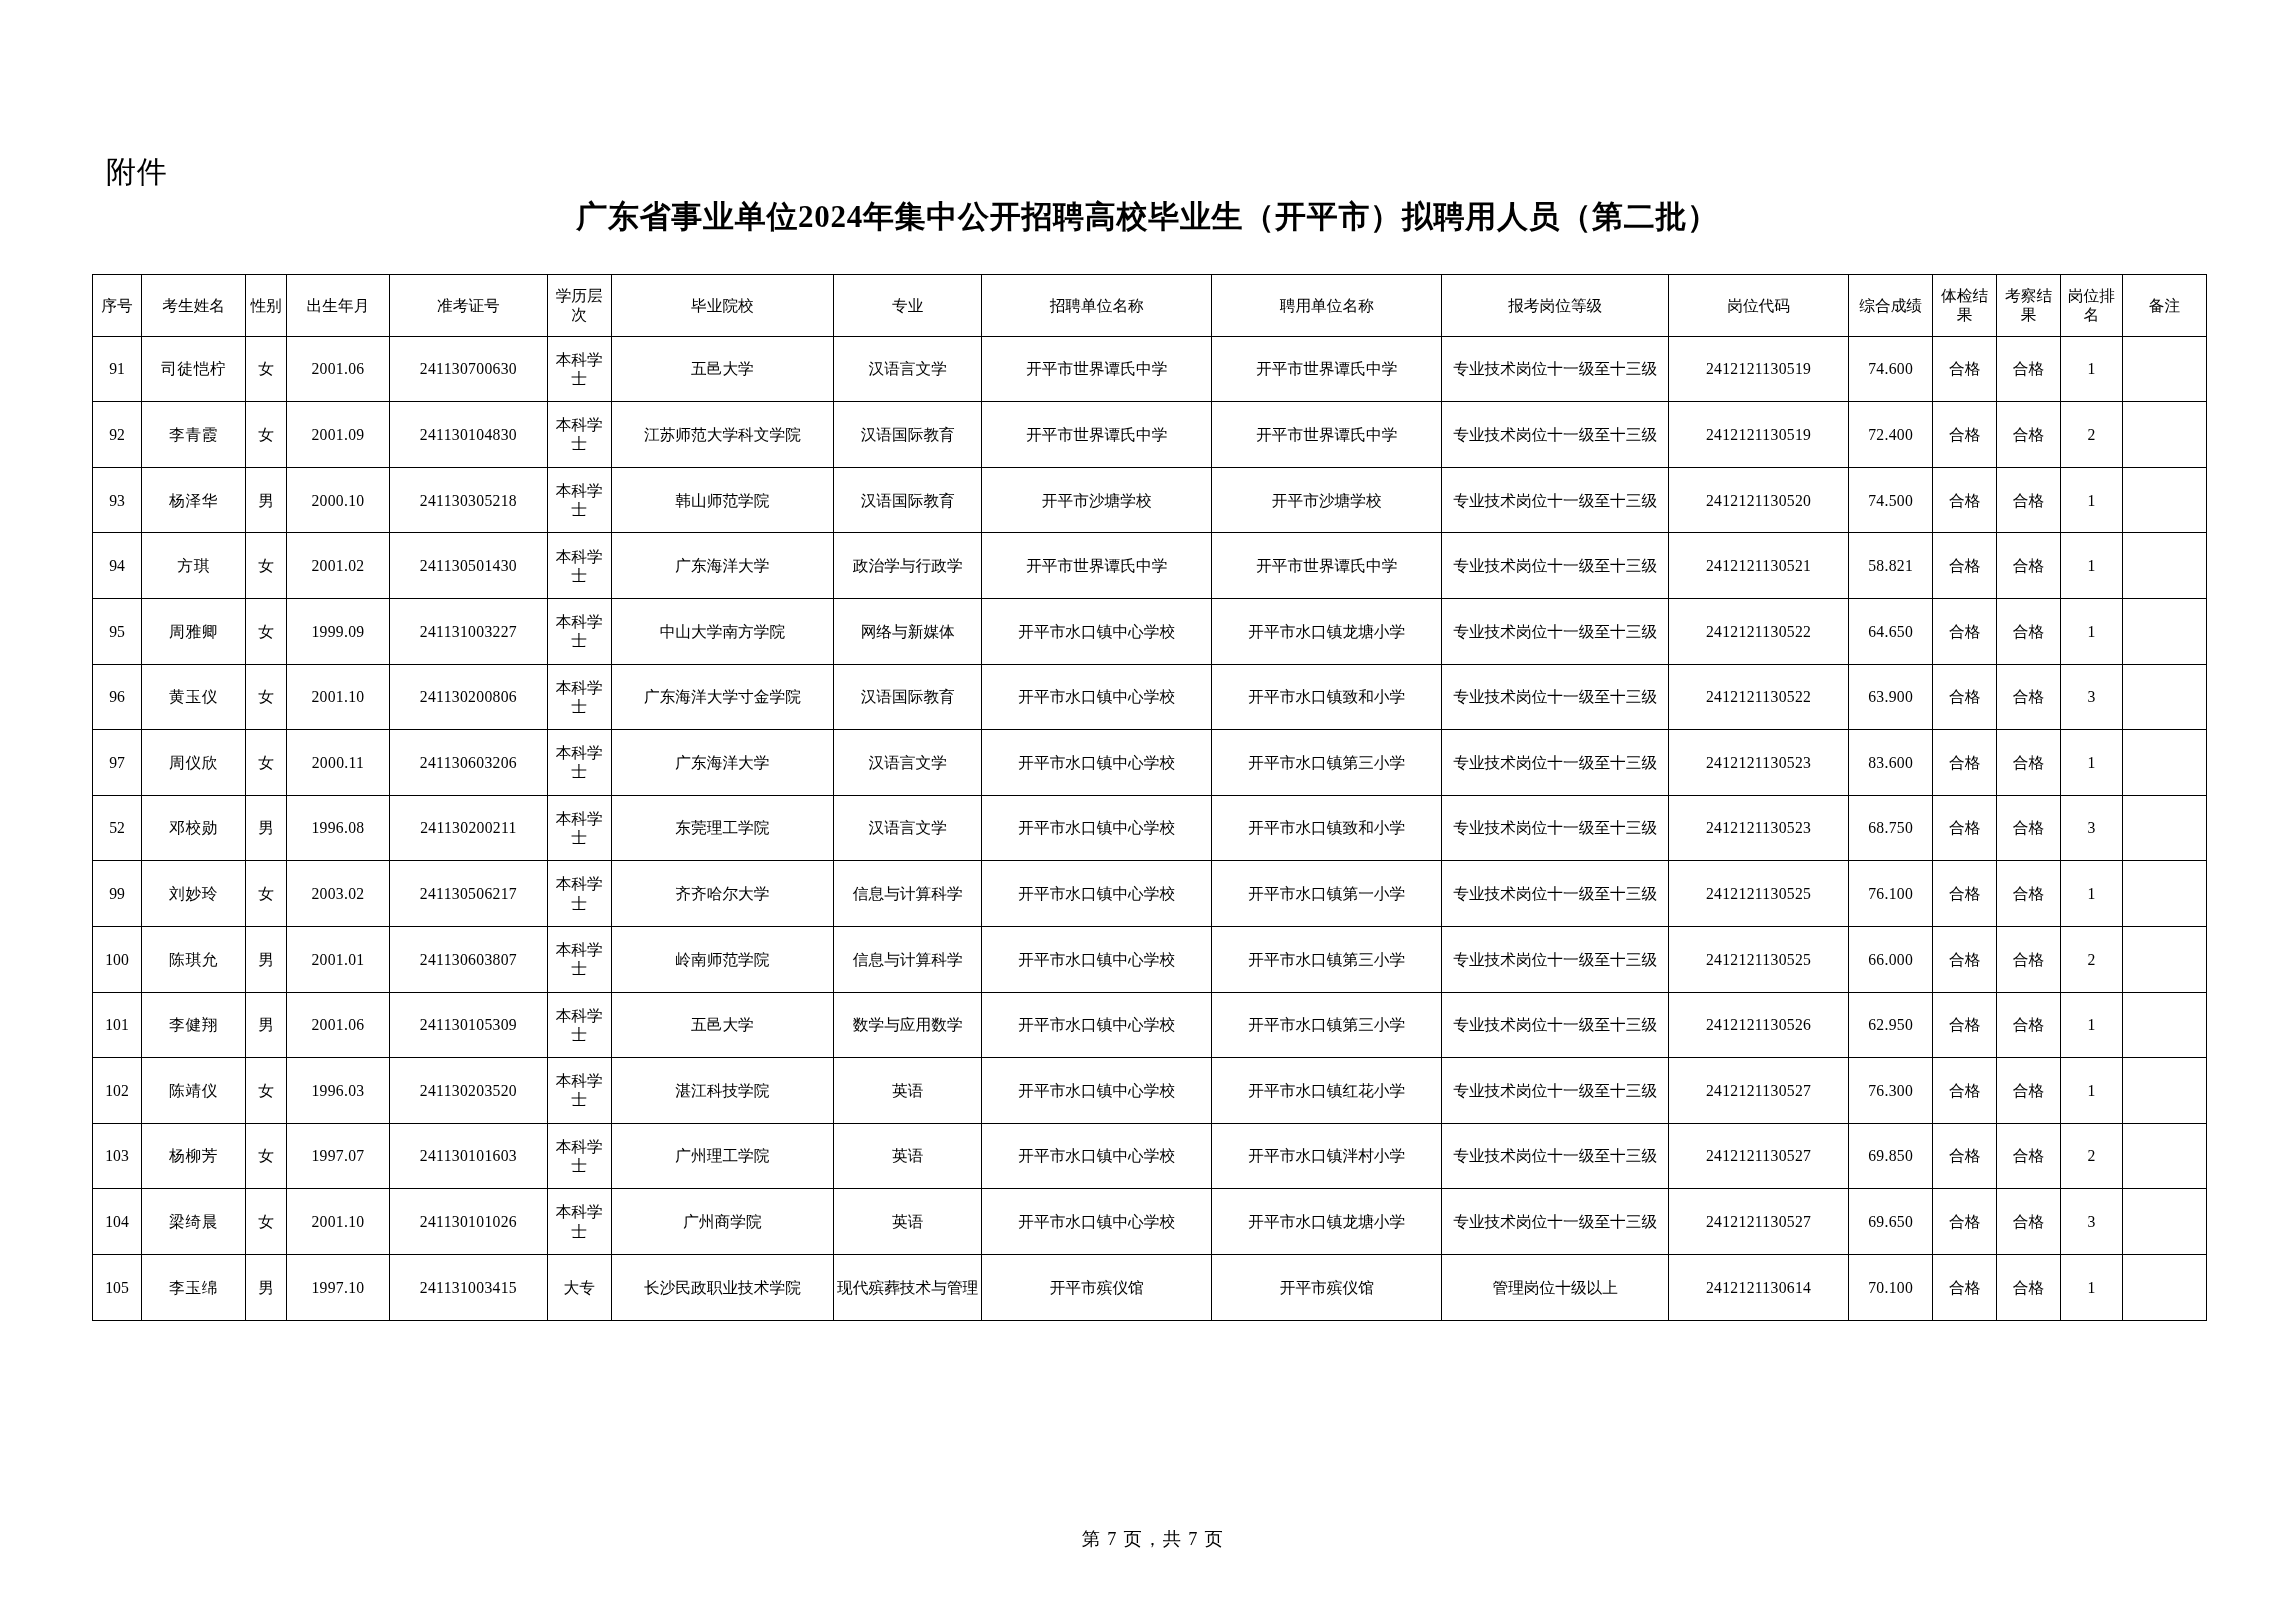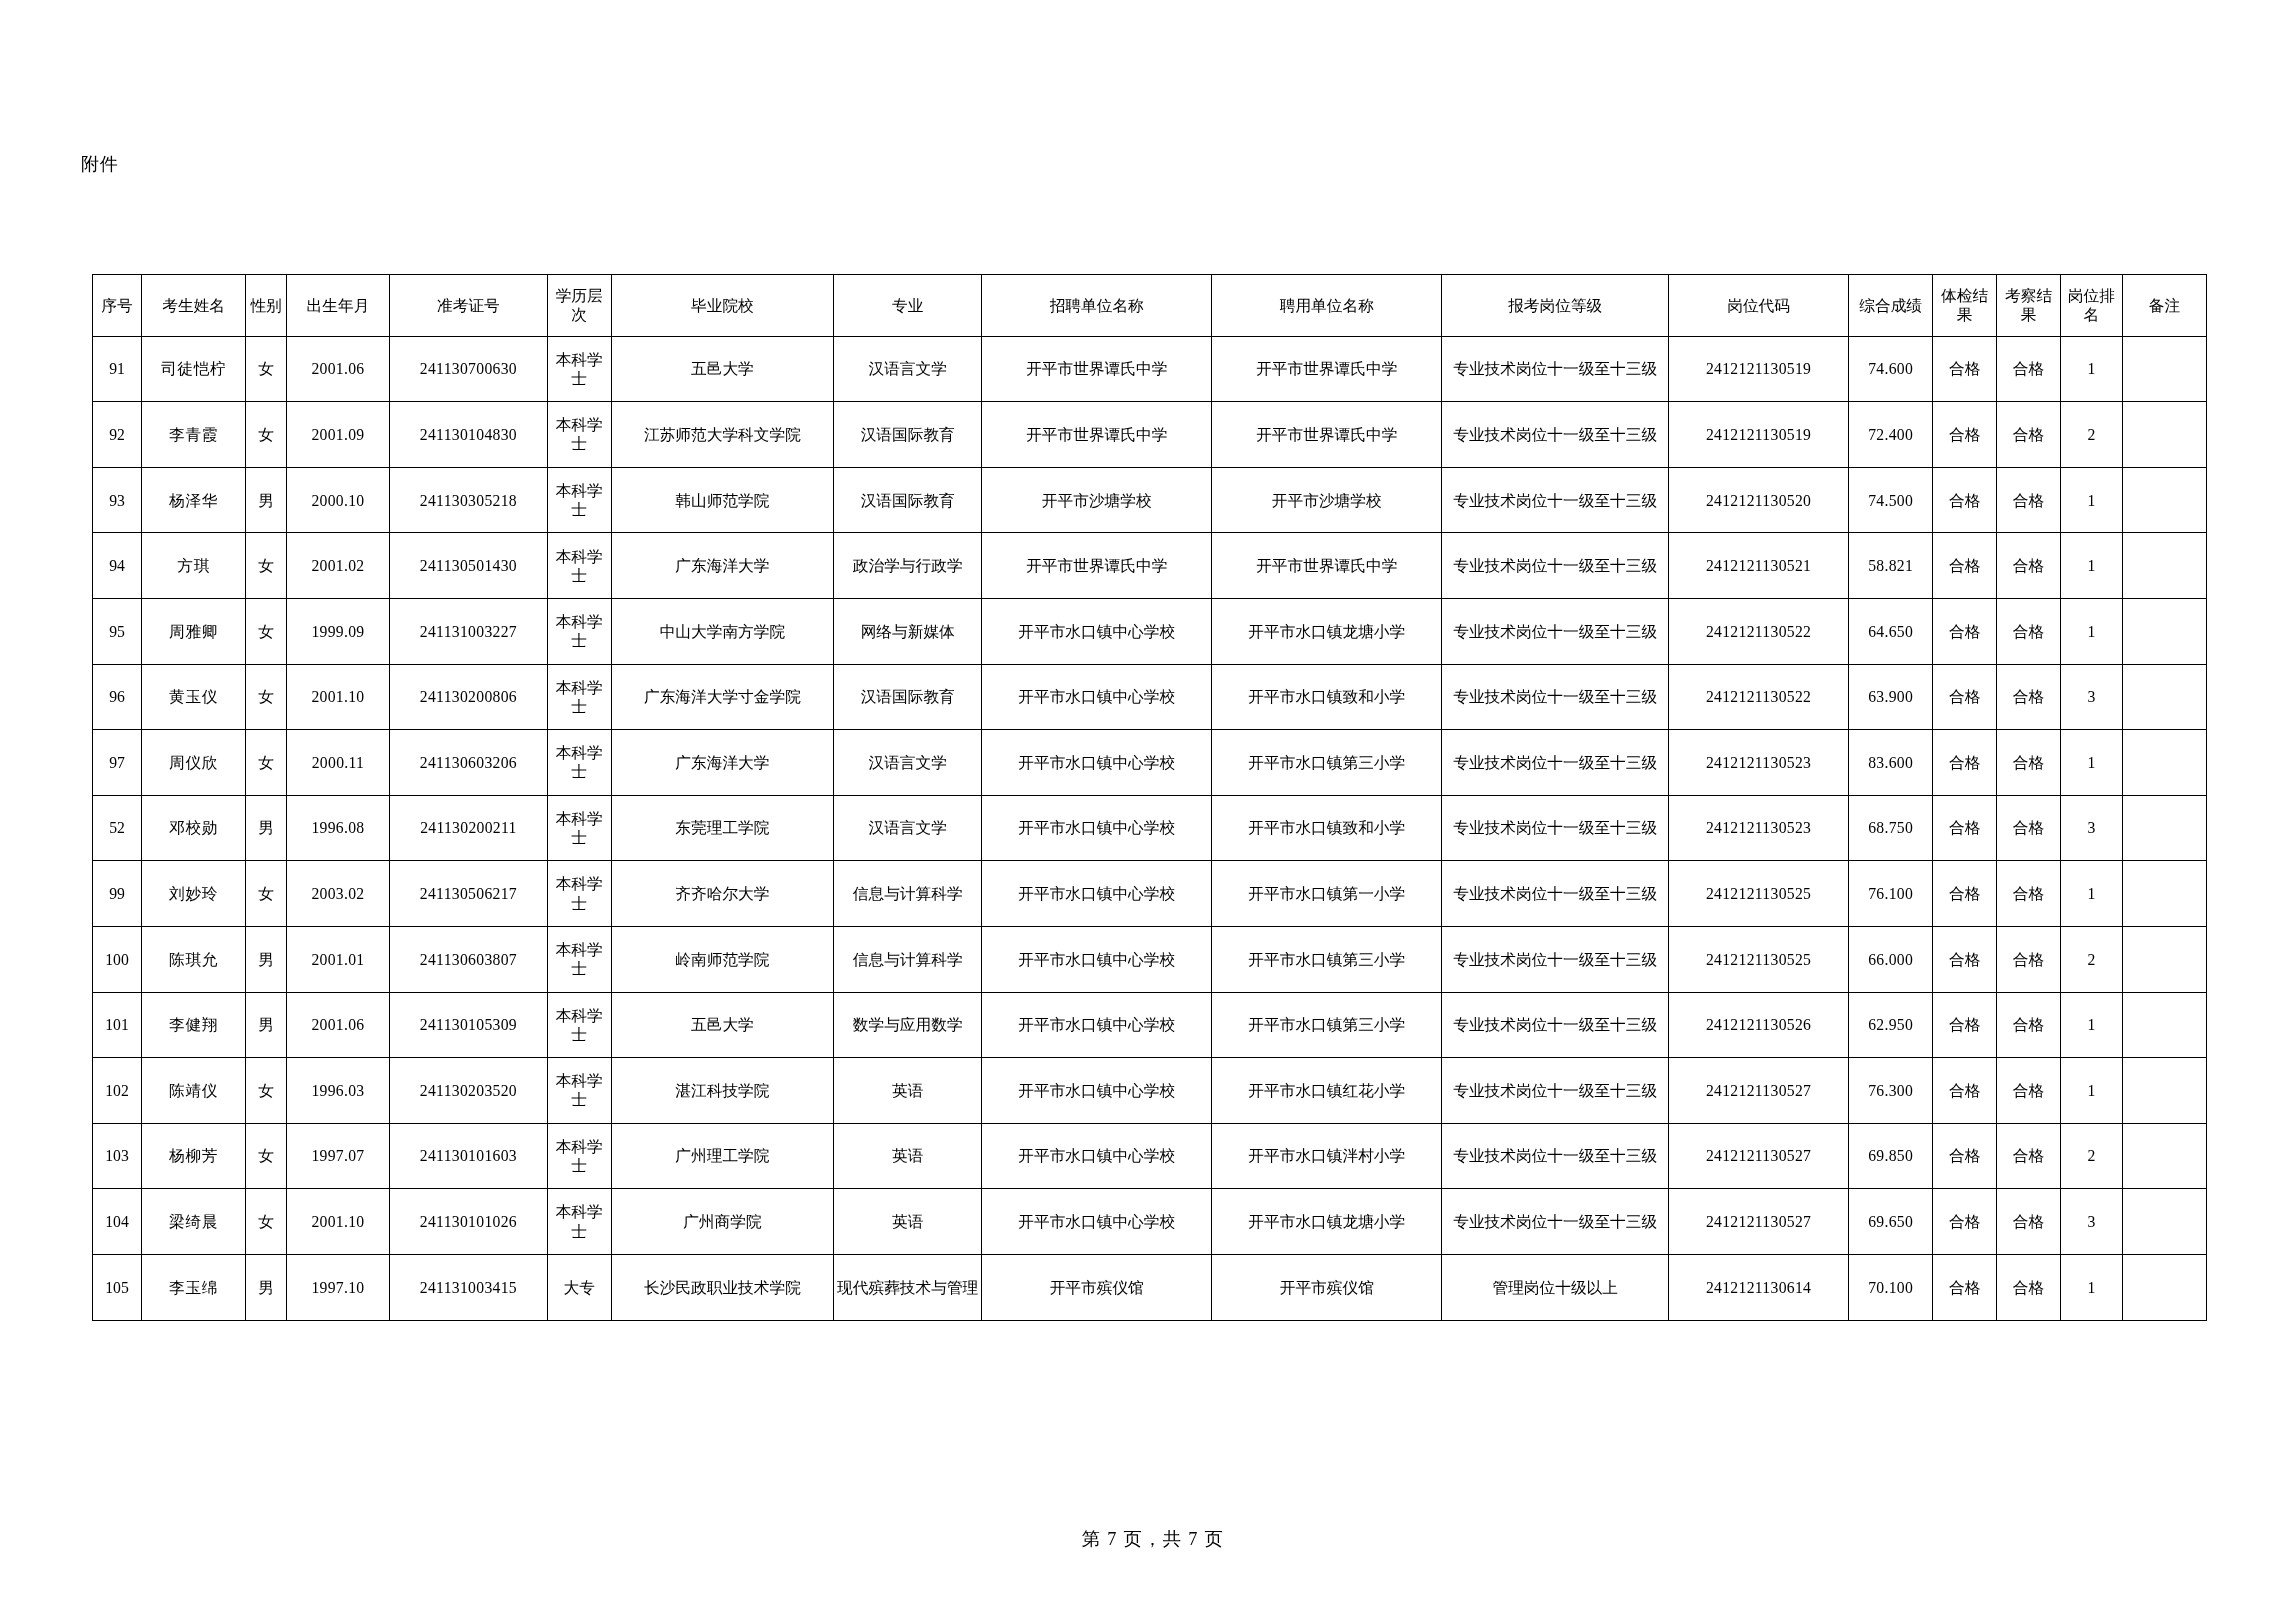--- a/index.html
+++ b/index.html
@@ -17,23 +17,23 @@
   .page {
     position: absolute;
     left: 0; top: 0;
     width: 2295px;
     height: 1623px;
     box-sizing: border-box;
     padding: 0;
   }
   .attachment-label {
     position: absolute;
-    left: 81px;
+    left: 106px;
     top: 152px;
-    font-size: 18px;
+    font-size: 30px;
     letter-spacing: 0.7px;
     font-family: Liberation Serif, serif;
   }
   .doc-title {
     position: absolute;
     left: 0; right: 0;
     top: 196px;
     text-align: center;
     font-size: 31px;
     font-weight: bold;
@@ -106,20 +106,21 @@
   col.c-rank    { width: 58px; }
   col.c-remark  { width: 79px; }
 </style>
 </head>
 <body>
 
 <div class="page">
 
   <div class="attachment-label">附件</div>
 
+  <div class="doc-title">广东省事业单位2024年集中公开招聘高校毕业生（开平市）拟聘用人员（第二批）</div>
 
   <div class="table-wrap">
     <table class="main">
       <colgroup>
         <col class="c-seq">
           <col class="c-name">
           <col class="c-sex">
           <col class="c-birth">
         <col class="c-ticket">
           <col class="c-level">

